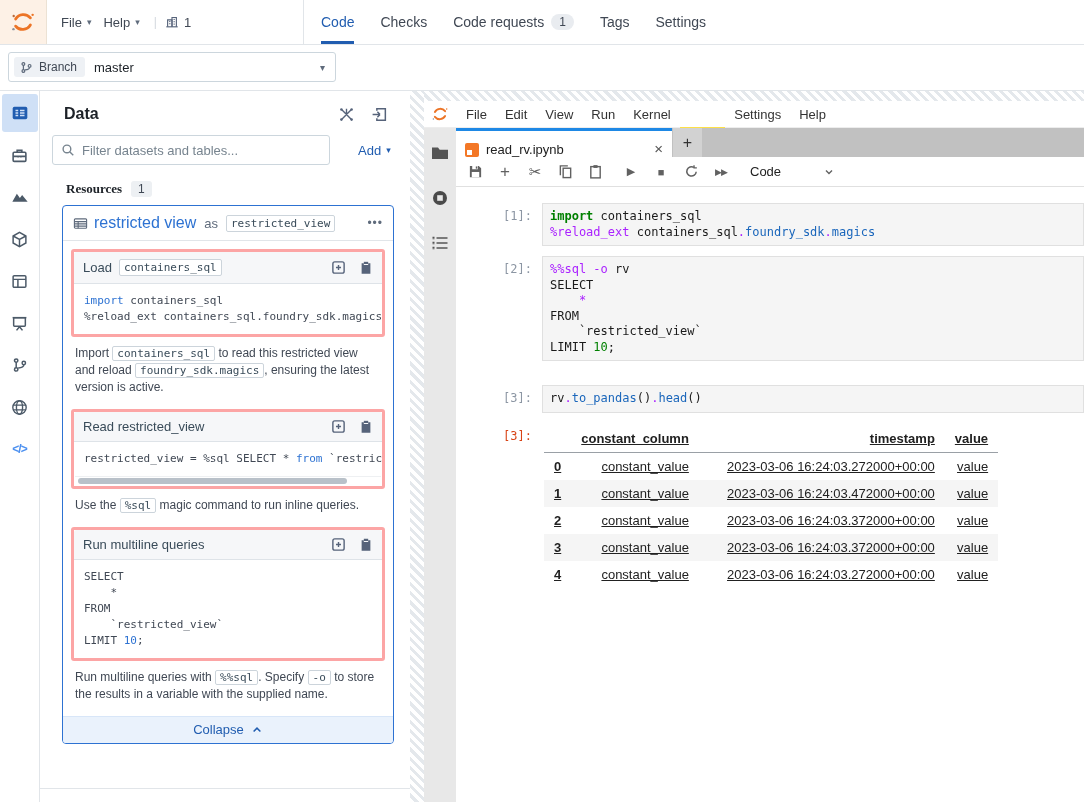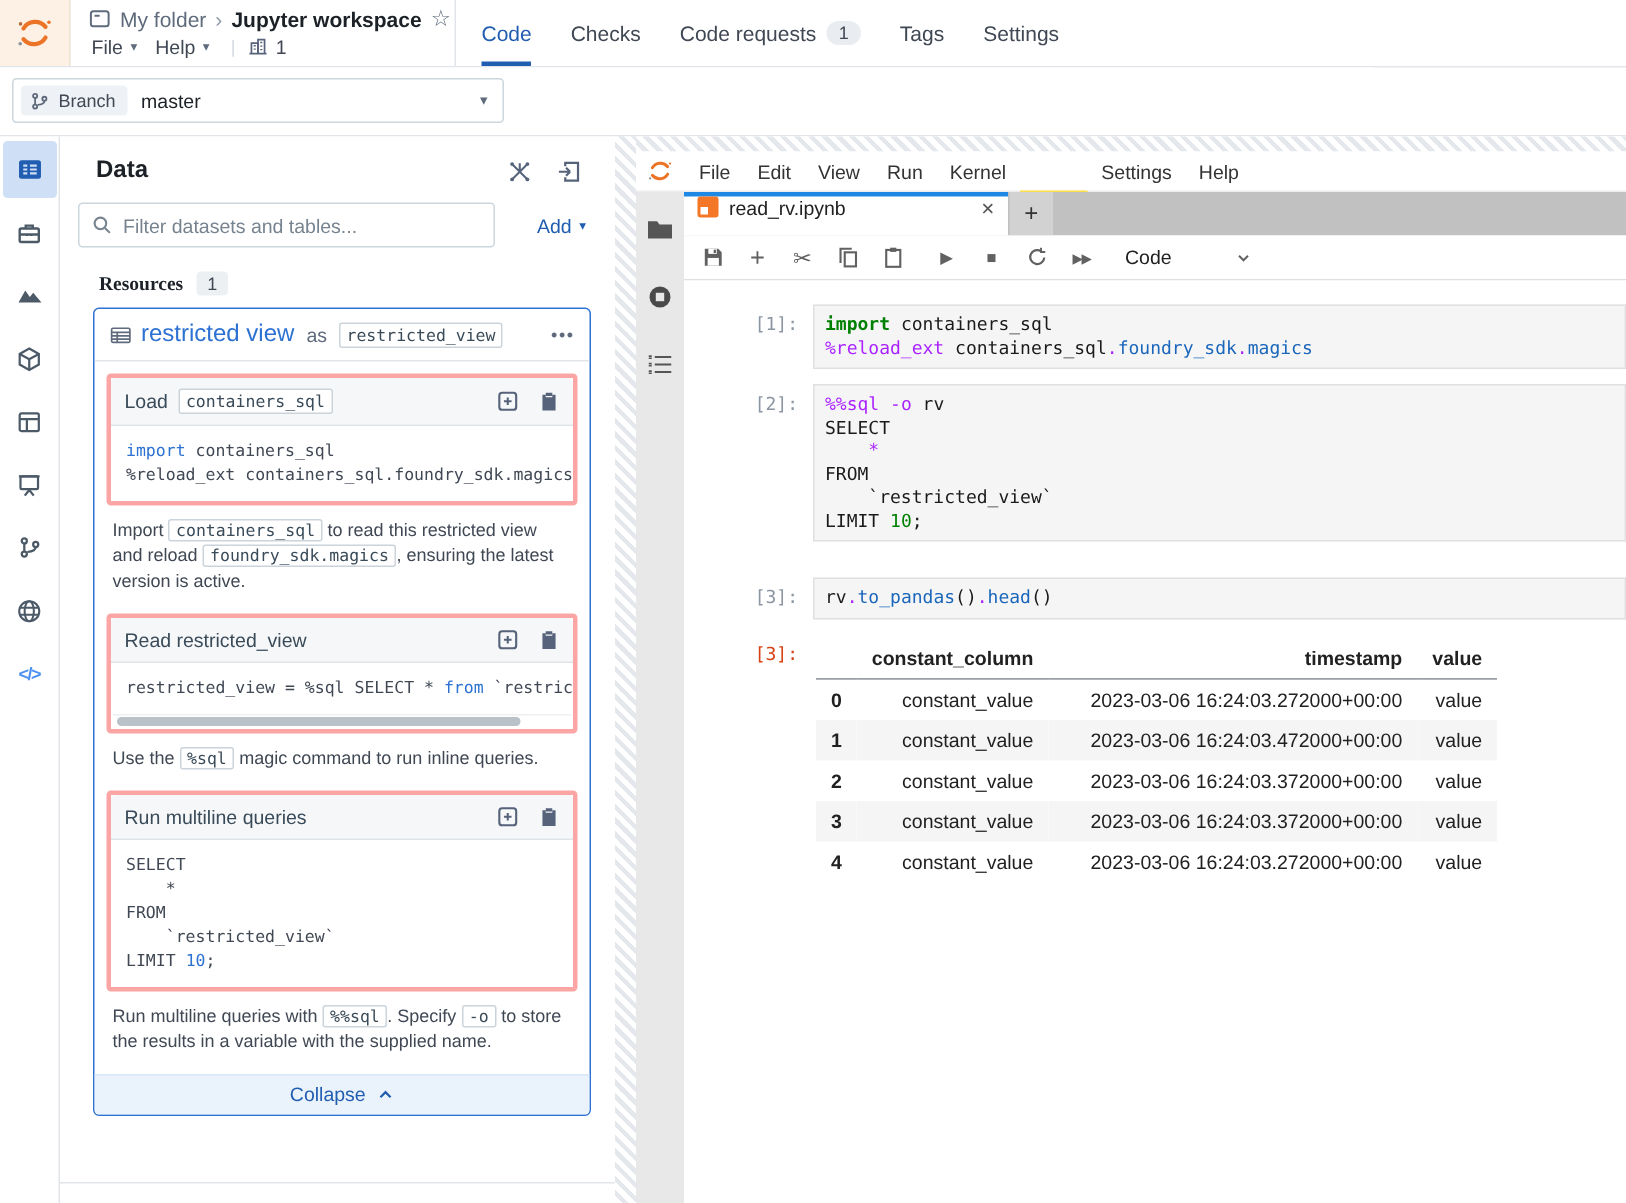--- a/index.html
+++ b/index.html
@@ -99,21 +99,21 @@
   .jp-hatch { height:10px; flex:none; }
   .jp-menubar { height:27px; flex:none; display:flex; align-items:center; padding-left:7px; background:#fff; border-bottom:1px solid #ededed; }
   .jp-logo { margin-right:8px; }
   .jp-menu-item { font-size:13px; color:#333; padding:4px 9px; cursor:pointer; }
   .jp-menu-item.highlight { background:#fde047;margin-top:48px; }
   .jp-body { flex:1; display:flex; min-height:0; }
   .jp-sidebar { width:32px; flex:none; background:#e8e8e8; display:flex; flex-direction:column; align-items:center; padding-top:17px; gap:28px; color:#555; }
   .jp-sidebar > span { cursor:pointer; }
   .jp-main { flex:1; display:flex; flex-direction:column; min-width:0; }
   .jp-tabbar { height:29px; flex:none; background:#c1c1c1; display:flex; }
-  .jp-tab { width:216px; flex:none; background:#fff; border-top:3px solid #1e88e5; display:flex; align-items:flex-start; gap:7px; padding:0 9px; font-size:13px; color:#212121; cursor:pointer; }
+  .jp-tab { width:216px; flex:none; background:#fff; border-top:3px solid #1e88e5; display:flex; align-items:flex-end; gap:7px; padding:0 9px; font-size:13px; color:#212121; cursor:pointer; }
   .nb-icon { width:14px; height:14px; background:#f37726; border-radius:2px; position:relative; flex:none; }
   .nb-icon::after { content:""; position:absolute; left:2px; bottom:2px; width:5px; height:5px; background:#fff; }
   .jp-tab-close { margin-left:auto; color:#555; font-size:15px; cursor:pointer; }
   .jp-newtab { width:29px; height:29px; background:#d2d2d2; margin-left:1px; display:flex; align-items:center; justify-content:center; font-size:16px; color:#333; cursor:pointer; }
   .jp-toolbar { height:30px; flex:none; background:#fff; border-bottom:1px solid #e0e0e0; display:flex; align-items:center; padding:0 4px; }
   .tb-btn { width:30px; height:26px; display:flex; align-items:center; justify-content:center; color:#616161; cursor:pointer; font-size:13px; }
   .tb-btn.small { font-size:11px; }
   .tb-sep { width:6px; }
   .cell-type { margin-left:14px; display:flex; align-items:center; font-size:13px; color:#212121; cursor:pointer; }
   .cell-type .ct-caret { margin-left:42px; color:#616161; }
@@ -135,21 +135,21 @@
   .nb .tk-prop { color:#1a66bb; }
   .nb .tk-op { color:#aa22ff; }
   .nb .tk-num { color:#008000; }
   
   .side .tk-kw { color:#2d72d2; }
   .side .tk-num { color:#2d72d2; }
   .tk-chip { font-family:"DejaVu Sans Mono",monospace; border:1px solid #ccd4db; border-radius:2px; background:#fff; padding:0 4px; color:#394b59; white-space:nowrap; }
 
   
   table.df { border-collapse:collapse; font-size:13px; color:#212121; margin-left:2px; }
-  .df th, .df td { padding:6px 10px; text-align:right; height:17px; }
+  .df th, .df td { padding:6px 10px; text-align:right; height:17px;text-decoration:underline; }
   .df thead th { font-weight:700; border-bottom:1px solid #9aa0a6; }
   .df tbody th { font-weight:700; }
   .df tbody tr:nth-child(even) { background:#f5f5f5; }
   .df td.c1, .df thead th.c1 { min-width:122px; }
   .df td.c2, .df thead th.c2 { min-width:246px; }
   .df td.c3, .df thead th.c3 { min-width:42px; }
   .df th.c0 { min-width:22px; }
 </style>
 </head>
 <body>
@@ -162,32 +162,20 @@
         <svg width="26" height="26" viewBox="0 0 24 24" fill="none">
           <path d="M5.2 9.2 A 8.3 8.3 0 0 1 18.8 8.2" stroke="#ec7426" stroke-width="2.6" stroke-linecap="round"></path>
           <path d="M18.8 14.8 A 8.3 8.3 0 0 1 5.2 15.8" stroke="#ec7426" stroke-width="2.6" stroke-linecap="round"></path>
           <circle cx="3.4" cy="6.4" r="1.1" fill="#b86b3c"></circle>
           <circle cx="20.9" cy="5.4" r="1.1" fill="#ec7426"></circle>
           <circle cx="3.2" cy="18.6" r="1.1" fill="#8a8f98"></circle>
         </svg>
       </span>
     </div>
     <div class="crumb-col">
-      <div class="crumb-row">
-        <span style="color:#5f6b7c">
-          <svg width="15" height="15" viewBox="0 0 16 16" fill="none" stroke="currentColor" stroke-width="1.4">
-            <rect x="1.7" y="2.7" width="12.6" height="10.6" rx="1.8"></rect>
-              <path d="M4.3 5.8h3.6"></path>
-          </svg>
-        </span>
-        <span class="crumb-folder">My folder</span>
-        <span class="crumb-sep">›</span>
-        <span class="crumb-title">Jupyter workspace</span>
-        <span class="star">☆</span>
-      </div>
       <div class="menu-row">
         <span class="menu-btn">
           <span>File</span>
           <span class="caret">▾</span>
         </span>
         <span class="menu-btn">
           <span>Help</span>
           <span class="caret">▾</span>
         </span>
         <span class="menu-div">|</span>

